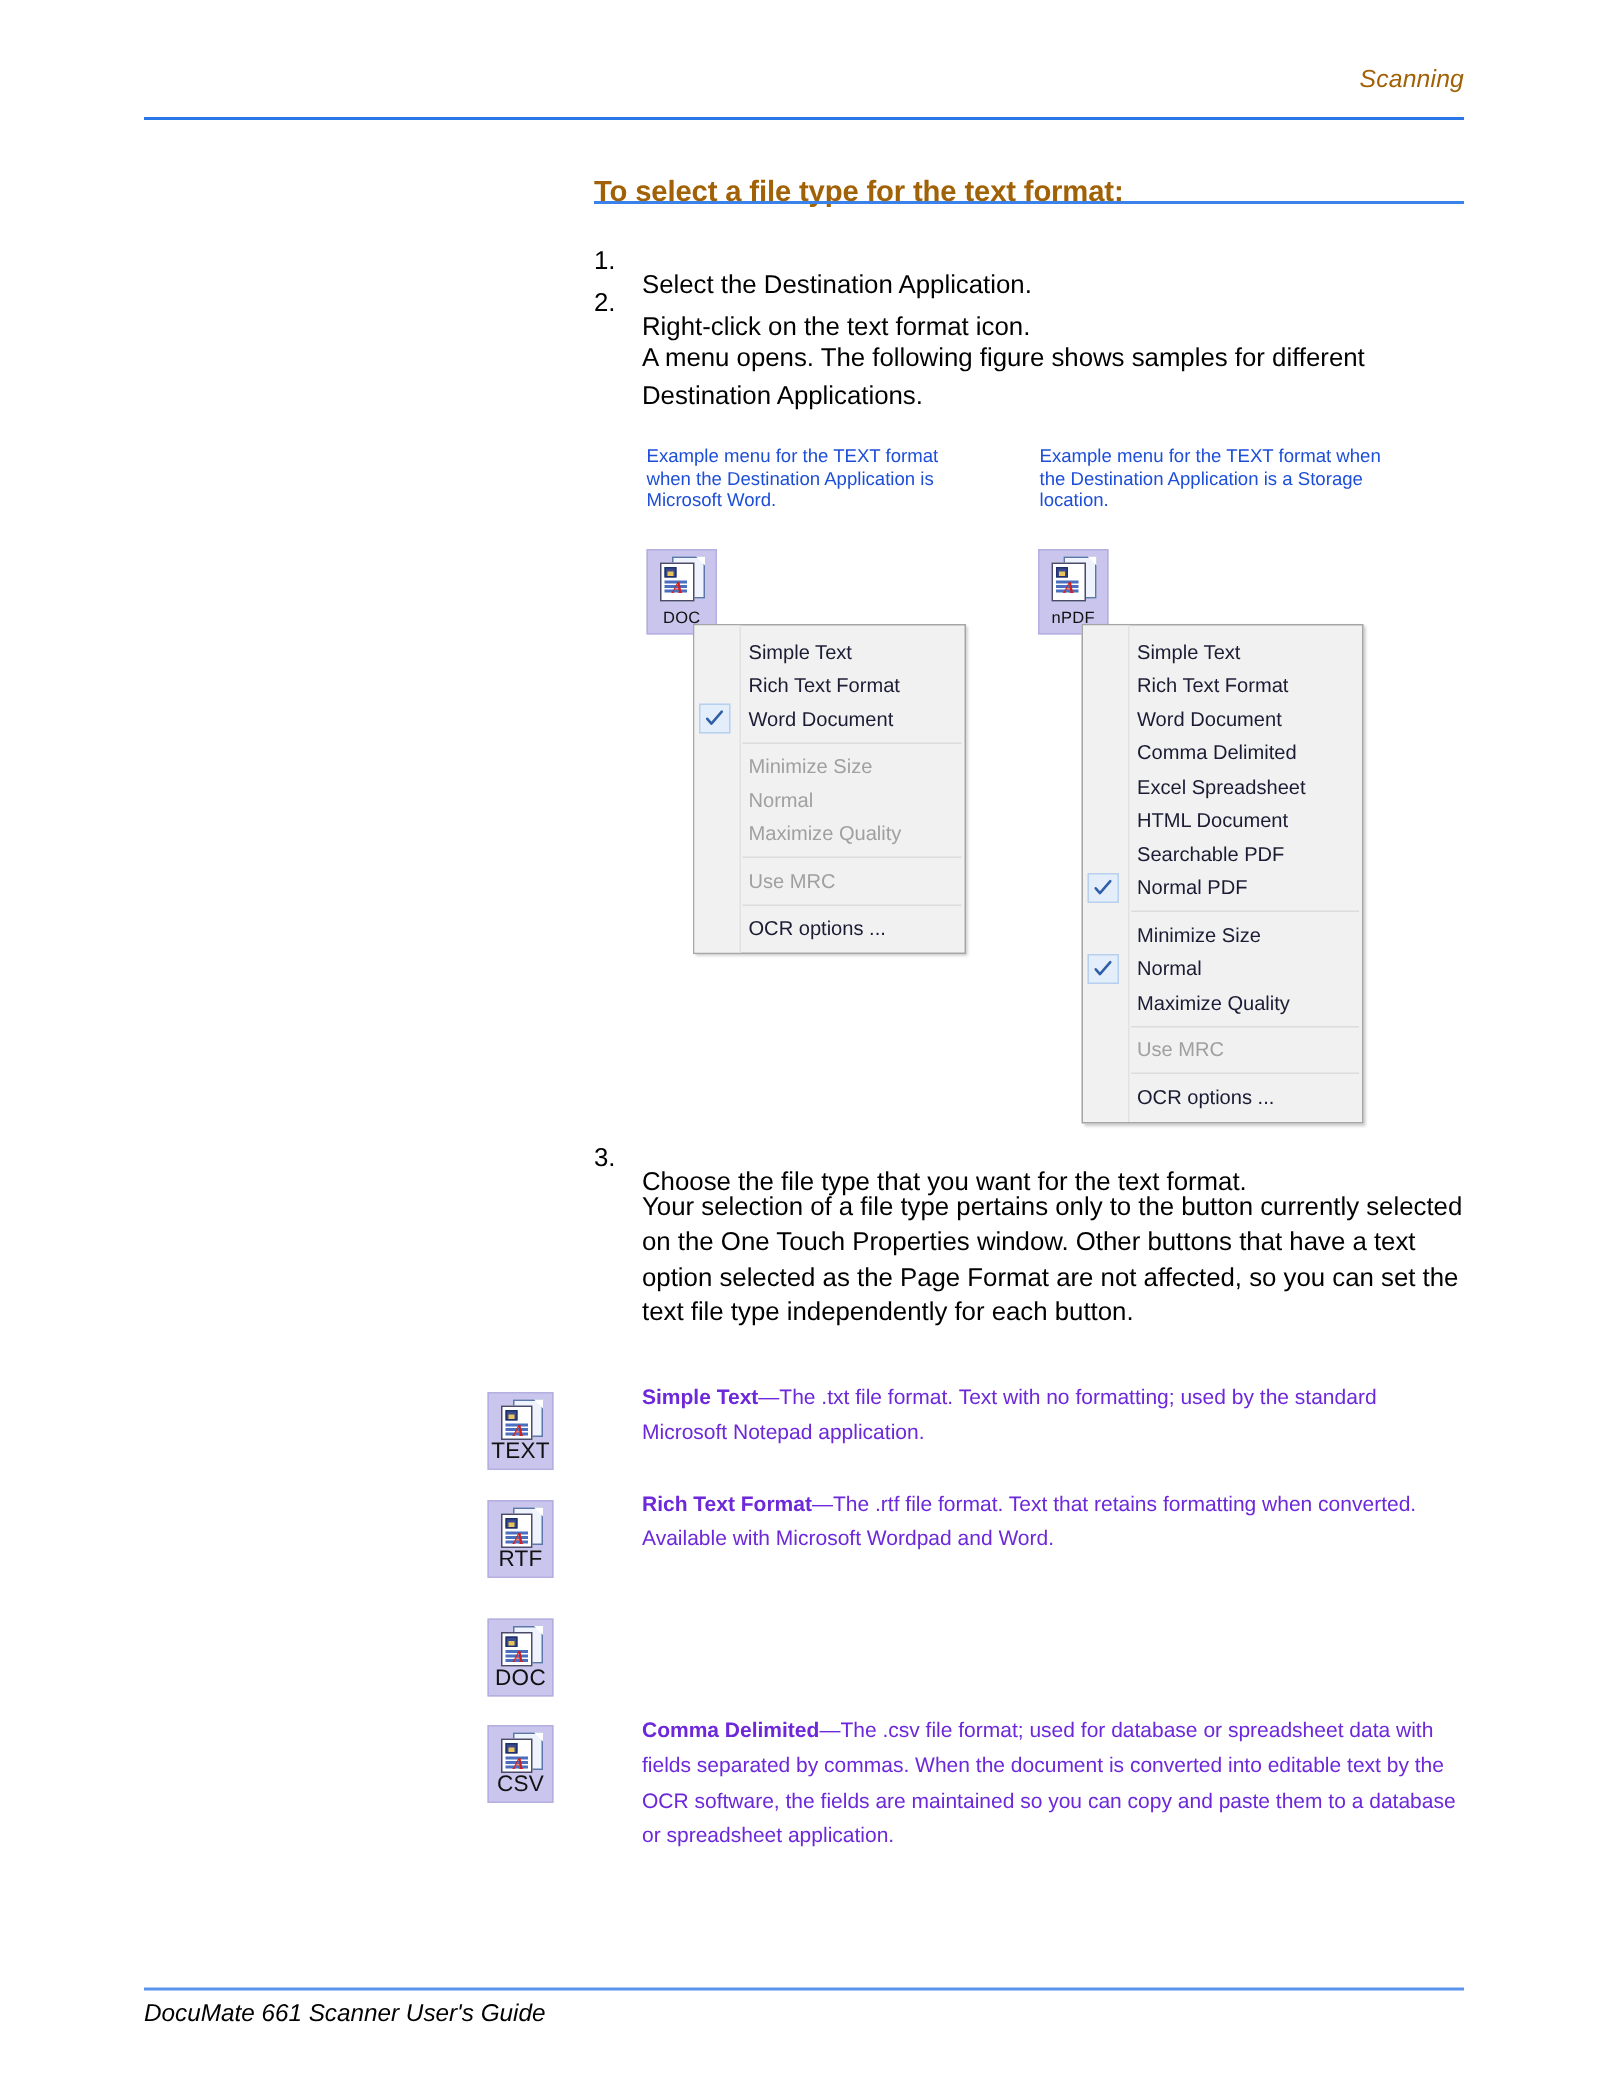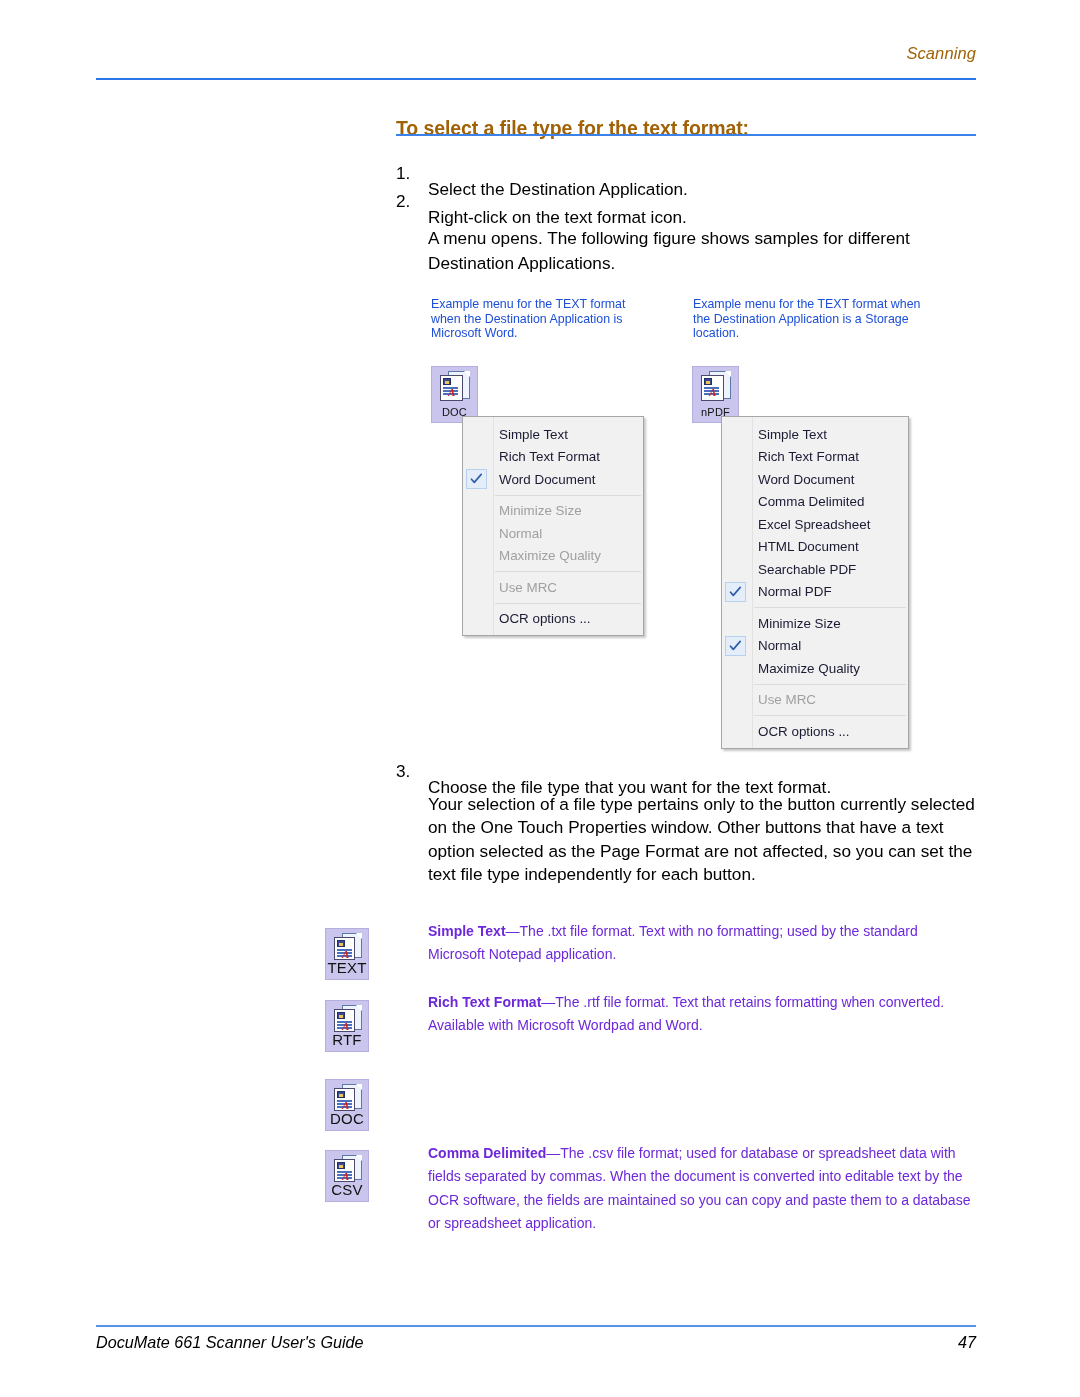--- a/index.html
+++ b/index.html
@@ -515,15 +515,14 @@
   </div>
   <div class="def" id="def2">
     <b>Rich Text Format</b><span>—</span><span>The .rtf file format. Text that retains formatting when converted. Available with Microsoft Wordpad and Word.</span>
   </div>
   <div class="def" id="def4">
     <b>Comma Delimited</b><span>—</span><span>The .csv file format; used for database or spreadsheet data with fields separated by commas. When the document is converted into editable text by the OCR software, the fields are maintained so you can copy and paste them to a database or spreadsheet application.</span>
   </div>
 
   <div class="footer-rule"></div>
   <div class="footer-left">DocuMate 661 Scanner User's Guide</div>
-  <div class="footer-right">47</div>
 
 </div>
 
 </body></html>

